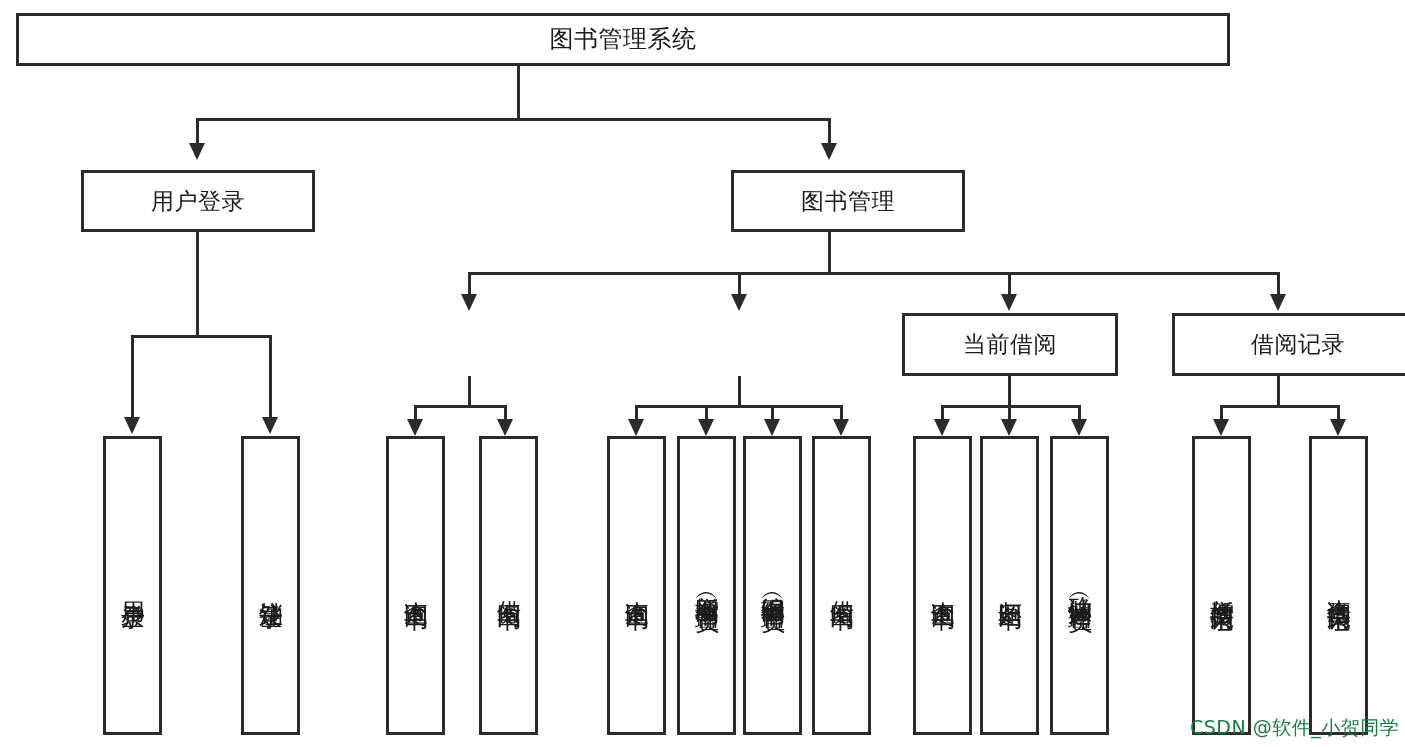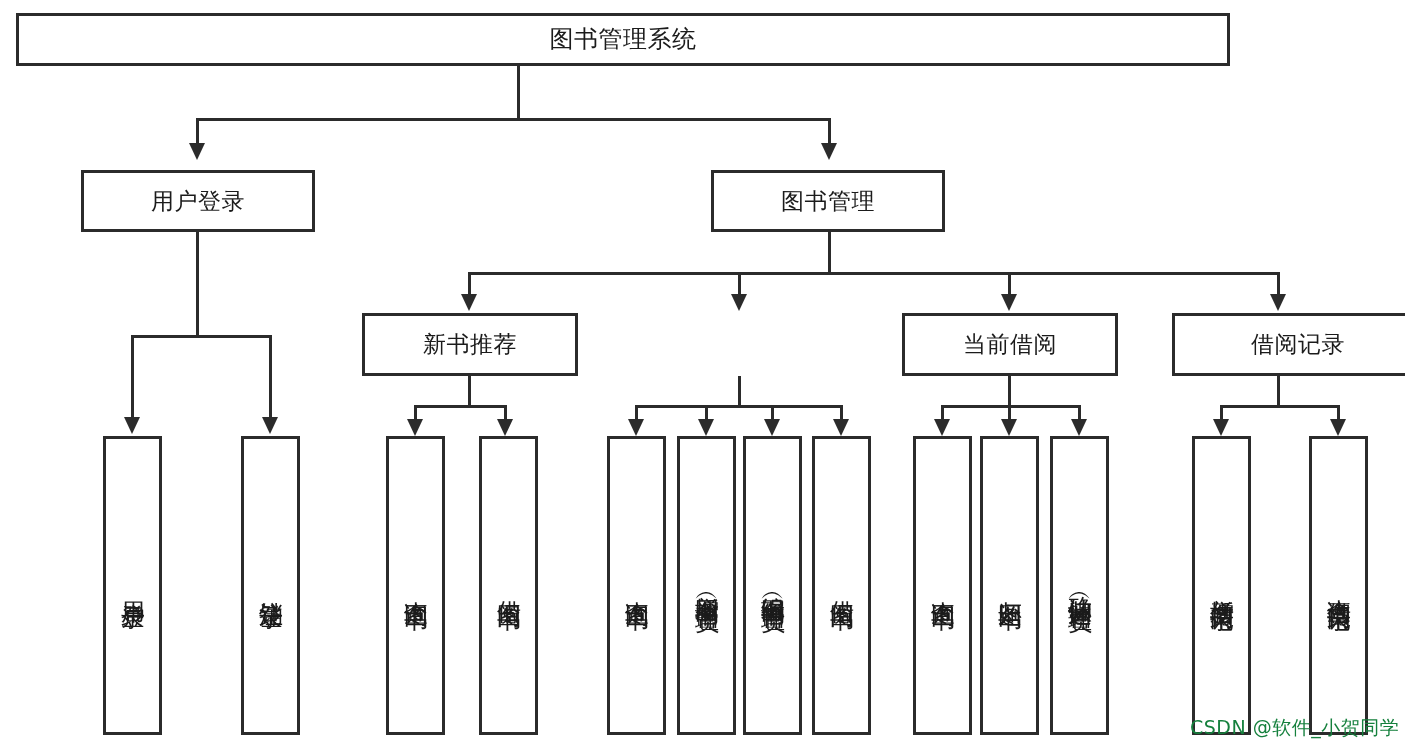--- a/index.html
+++ b/index.html
@@ -90,21 +90,21 @@
 
   <div class="conn hline" style="left:196px; top:118px; width:635px; height:3px;"></div>
   <div class="conn vline" style="left:196px; top:118px; width:3px; height:25px;"></div>
   <div class="arrow" style="left:189px; top:143px;"></div>
   <div class="conn vline" style="left:828px; top:118px; width:3px; height:25px;"></div>
   <div class="arrow" style="left:821px; top:143px;"></div>
 
   <div class="node horiz" style="left:81px; top:170px; width:234px; height:62px;">
     <span class="node-label">用户登录</span>
   </div>
-  <div class="node horiz" style="left:711px; top:170px; width:234px; height:62px;">
+  <div class="node horiz" style="left:731px; top:170px; width:234px; height:62px;">
     <span class="node-label">图书管理</span>
   </div>
 
   <div class="conn vline" style="left:196px; top:232px; width:3px; height:103px;"></div>
   <div class="conn hline" style="left:131px; top:335px; width:141px; height:3px;"></div>
   <div class="conn vline" style="left:131px; top:335px; width:3px; height:82px;"></div>
   <div class="arrow" style="left:124px; top:417px;"></div>
   <div class="conn vline" style="left:269px; top:335px; width:3px; height:82px;"></div>
   <div class="arrow" style="left:262px; top:417px;"></div>
 
@@ -112,23 +112,20 @@
   <div class="conn hline" style="left:468px; top:272px; width:812px; height:3px;"></div>
   <div class="conn vline" style="left:468px; top:272px; width:3px; height:22px;"></div>
   <div class="arrow" style="left:461px; top:294px;"></div>
   <div class="conn vline" style="left:738px; top:272px; width:3px; height:22px;"></div>
   <div class="arrow" style="left:731px; top:294px;"></div>
   <div class="conn vline" style="left:1008px; top:272px; width:3px; height:22px;"></div>
   <div class="arrow" style="left:1001px; top:294px;"></div>
   <div class="conn vline" style="left:1277px; top:272px; width:3px; height:22px;"></div>
   <div class="arrow" style="left:1270px; top:294px;"></div>
 
-  <div class="node horiz" style="left:362px; top:313px; width:216px; height:63px;">
-    <span class="node-label">新书推荐</span>
-  </div>
   <div class="node horiz" style="left:902px; top:313px; width:216px; height:63px;">
     <span class="node-label">当前借阅</span>
   </div>
   <div class="node horiz" style="left:1172px; top:313px; width:252px; height:63px;">
     <span class="node-label">借阅记录</span>
   </div>
 
   <div class="conn vline" style="left:468px; top:376px; width:3px; height:29px;"></div>
   <div class="conn hline" style="left:414px; top:405px; width:93px; height:3px;"></div>
   <div class="conn vline" style="left:414px; top:405px; width:3px; height:14px;"></div>

